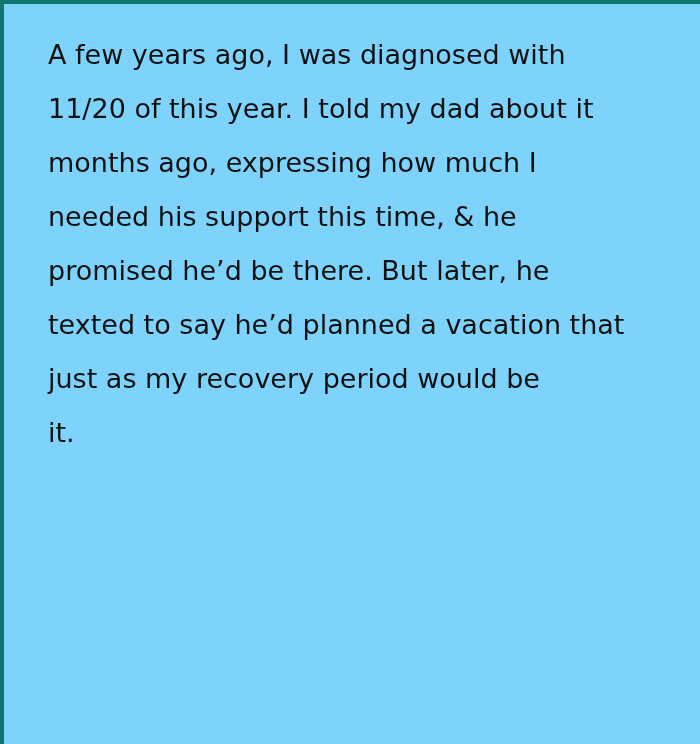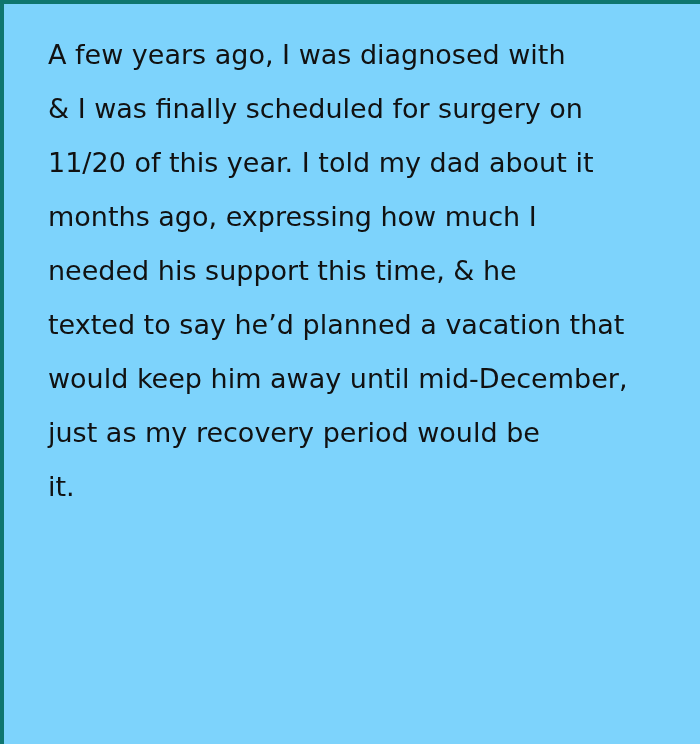--- a/index.html
+++ b/index.html
@@ -22,22 +22,21 @@
       letter-spacing: 0px;
     }
     .line { display: block; white-space: nowrap; }
   </style>
 </head>
 <body>
 
 <div class="card">
   <div class="post-text">
     <span class="line">A few years ago, I was diagnosed with</span>
-    <span class="line">&amp; I was finally scheduled for surgery on</span>
     <span class="line">11/20 of this year. I told my dad about it</span>
     <span class="line">months ago, expressing how much I</span>
     <span class="line">needed his support this time, &amp; he</span>
+    <span class="line">promised he’d be there. But later, he</span>
     <span class="line">texted to say he’d planned a vacation that</span>
-    <span class="line">would keep him away until mid-December,</span>
     <span class="line">just as my recovery period would be</span>
     <span class="line">it.</span>
   </div>
 </div>
 
 </body></html>

